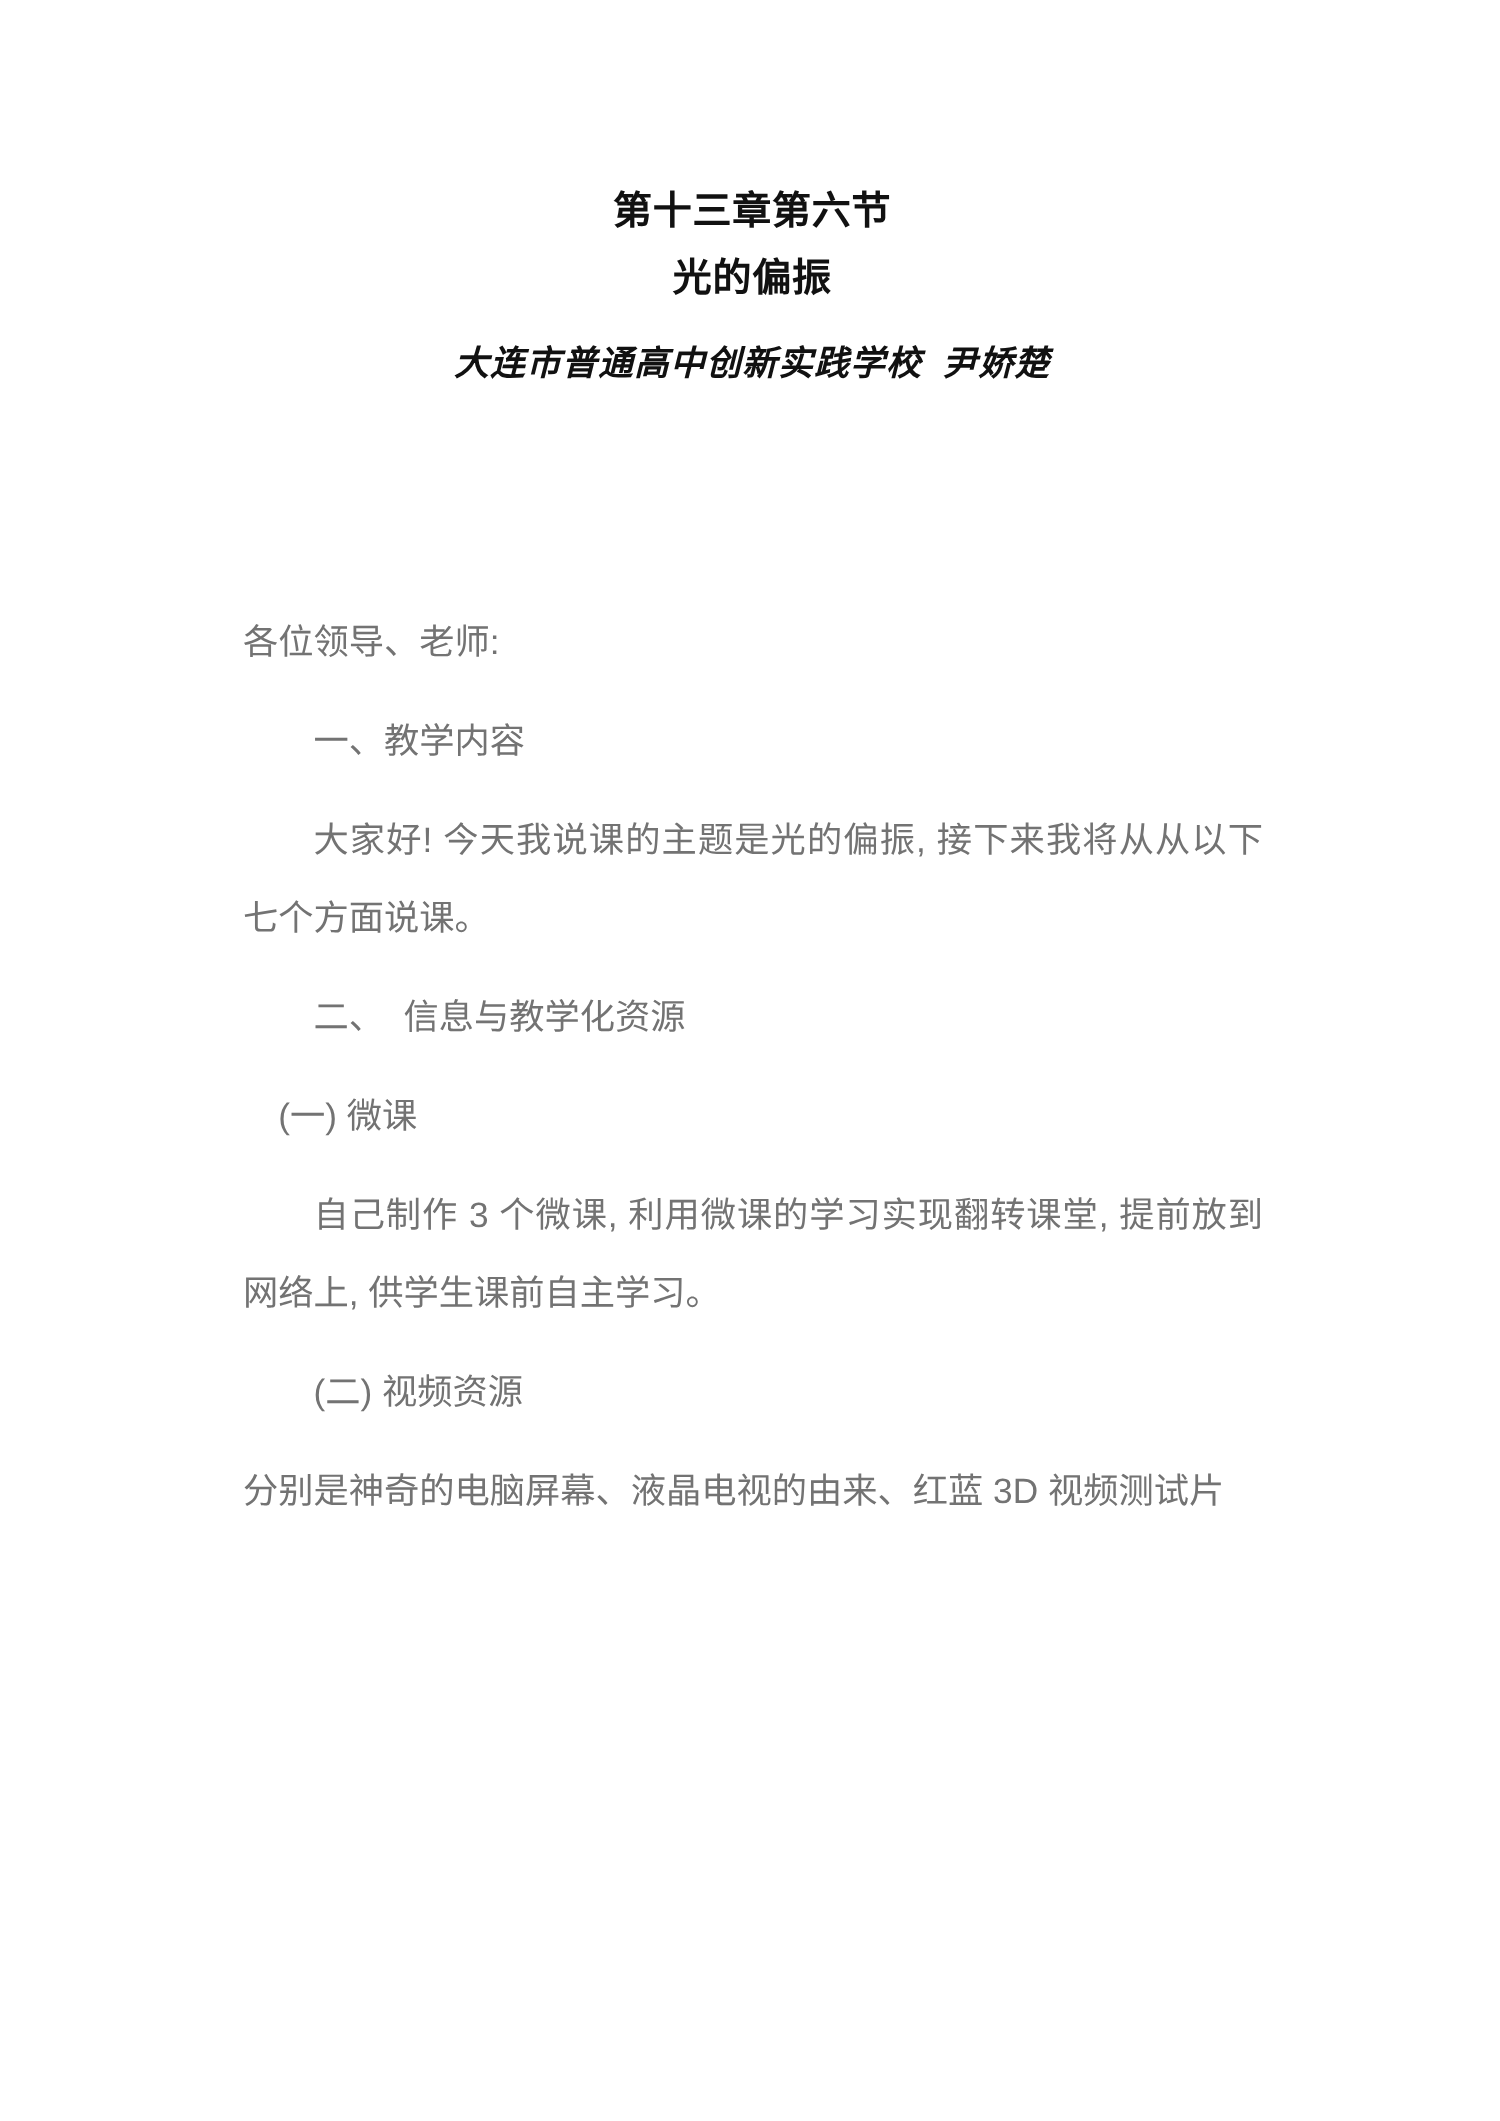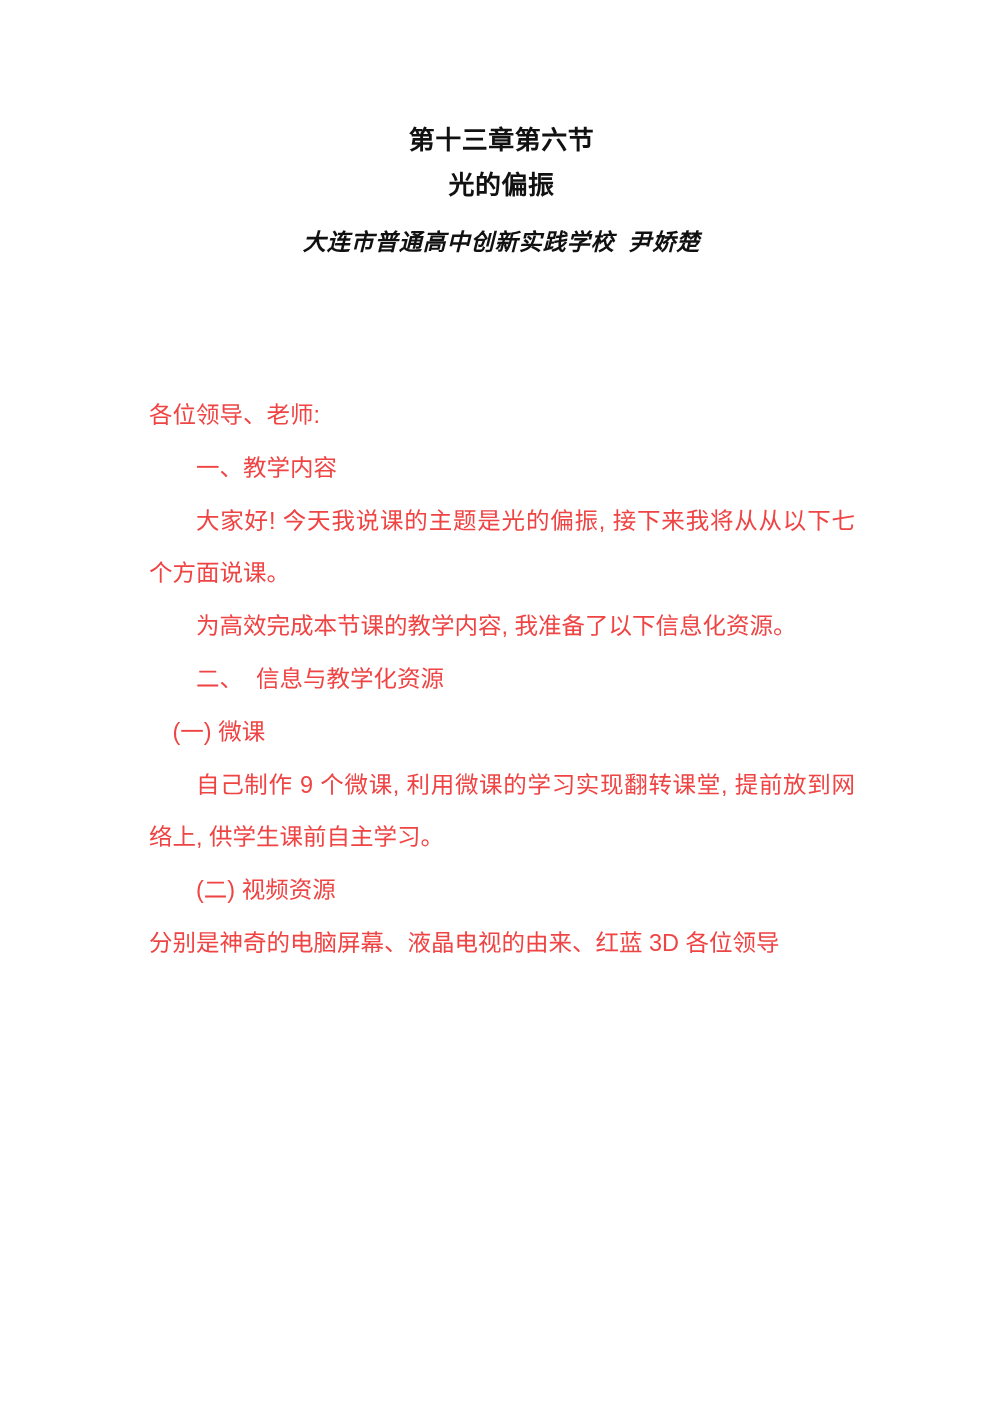--- a/index.html
+++ b/index.html
@@ -59,24 +59,24 @@
   
   .body-block {
     position: absolute;
     left: 148px;
     top: 388px;
     width: 708px;
   }
   .para {
     font-size: 23.5px;
     line-height: 52px;
-    color: #ef4444;
+    color: #737373;
     text-align: justify;
     text-justify: inter-ideograph;
-    margin: 1px;
+    margin: 14px;
     white-space: pre-wrap;
     word-break: break-all;
   }
   .para.indent {
     text-indent: 2em;
   }
   .para.noindent {
     text-indent: 0;
   }
   .para.indent-1 {
@@ -99,27 +99,26 @@
 
   <div class="body-block">
 
     <p class="para noindent">各位领导、老师:</p>
 
     <p class="para indent">一、教学内容</p>
 
     <p class="para indent">大家好! 今天我说课的主题是光的偏振, 接下来我将从从以下七个方面说课。</p>
 
 
-    <p class="para indent">为高效完成本节课的教学内容, 我准备了以下信息化资源。</p>
 
     <p class="para indent">二、  信息与教学化资源</p>
 
     <p class="para indent-1">(一) 微课</p>
 
-    <p class="para indent">自己制作 9 个微课, 利用微课的学习实现翻转课堂, 提前放到网络上, 供学生课前自主学习。</p>
+    <p class="para indent">自己制作 3 个微课, 利用微课的学习实现翻转课堂, 提前放到网络上, 供学生课前自主学习。</p>
 
     <p class="para indent">(二) 视频资源</p>
 
-    <p class="para noindent last-line">分别是神奇的电脑屏幕、液晶电视的由来、红蓝 3D 各位领导</p>
+    <p class="para noindent last-line">分别是神奇的电脑屏幕、液晶电视的由来、红蓝 3D 视频测试片</p>
 
   </div>
 
 </div>
 
 </body></html>

